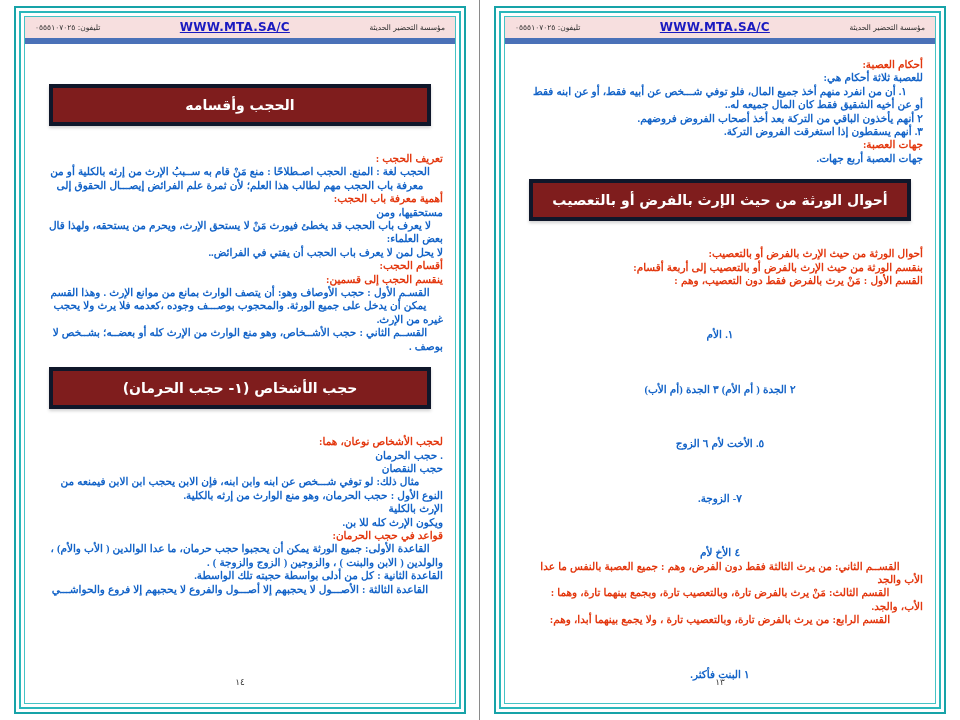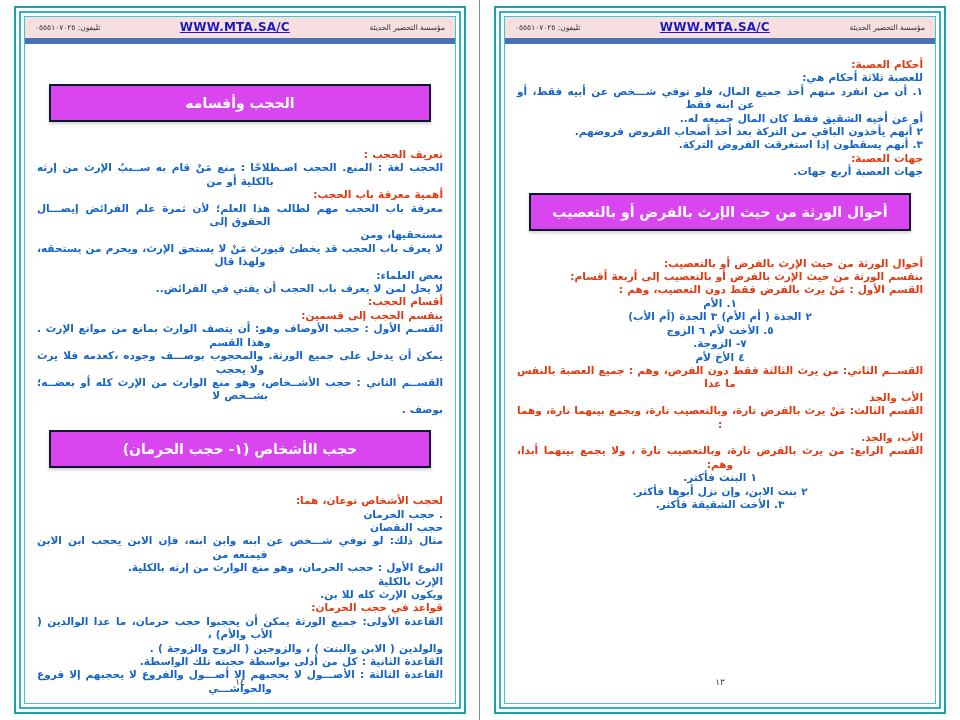--- a/index.html
+++ b/index.html
@@ -119,22 +119,22 @@
   }
 
   
   .content {
     padding: 6px 12px 0 12px;
     box-sizing: border-box;
   }
 
   .section-banner {
     margin: 14px 12px 10px 12px;
-    background: #d946ef;
-    border: 2px solid #0f172a;
+    background: #7f1d1d;
+    border: 4px solid #0f172a;
     box-shadow: 0 2px 3px rgba(0,0,0,0.18);
     text-align: center;
     padding: 9px 6px;
     color: #ffffff;
     font-size: 14px;
     font-weight: bold;
     letter-spacing: .3px;
   }
   .banner-top-gap { margin-top: 34px; }
 
@@ -144,23 +144,23 @@
     font-size: 10.5px;
     line-height: 13.4px;
     font-weight: bold;
     text-align: right;
     letter-spacing: 0px;
     word-spacing: 0.5px;
   }
   p.head  { color: #e3380f; }
   p.body  { color: #1464c8; }
   p.just  { text-align: justify; text-align-last: center; }
-  p.ctr   { text-align: center; }
-
-  .block { margin-bottom: 0; }
+  p.ctr   { text-align: center; margin-top: 41px; }
+
+  .block { margin-bottom: 0; font-family: Liberation Serif, serif; }
   .spacer-sm { height: 8px; }
   .spacer-md { height: 16px; }
 
   
   .page-number {
     position: absolute;
     bottom: 16px;
     left: 0;
     right: 0;
     text-align: center;
@@ -252,30 +252,31 @@
 
             <div class="content">
 
               <div class="section-banner banner-top-gap">الحجب وأقسامه</div>
 
               <div class="spacer-md"></div>
 
               <div class="block">
                 <p class="ln head">تعريف الحجب :</p>
                 <p class="ln body just">الحجب لغة : المنع. الحجب اصـطلاحًا : منع مَنْ قام به ســببُ الإرث من إرثه بالكلية أو من</p>
+                <p class="ln body just">معرفة باب الحجب مهم لطالب هذا العلم؛ لأن ثمرة علم الفرائض إيصـــال الحقوق إلى</p>
                 <p class="ln head">أهمية معرفة باب الحجب:</p>
-                <p class="ln body just">معرفة باب الحجب مهم لطالب هذا العلم؛ لأن ثمرة علم الفرائض إيصـــال الحقوق إلى</p>
                 <p class="ln body">مستحقيها، ومن</p>
                 <p class="ln body just">لا يعرف باب الحجب قد يخطئ فيورث مَنْ لا يستحق الإرث، ويحرم من يستحقه، ولهذا قال</p>
                 <p class="ln body">بعض العلماء:</p>
                 <p class="ln body">لا يحل لمن لا يعرف باب الحجب أن يفتي في الفرائض..</p>
                 <p class="ln head">أقسام الحجب:</p>
                 <p class="ln head">ينقسم الحجب إلى قسمين:</p>
                 <p class="ln body just">القسـم الأول : حجب الأوصاف وهو: أن يتصف الوارث بمانع من موانع الإرث . وهذا القسم</p>
                 <p class="ln body just">يمكن أن يدخل على جميع الورثة. والمحجوب بوصـــف وجوده ،كعدمه فلا يرث ولا يحجب</p>
+                <p class="ln body">غيره من الإرث.</p>
                 <p class="ln body just">القســم الثاني : حجب الأشــخاص، وهو منع الوارث من الإرث كله أو بعضــه؛ بشــخص لا</p>
                 <p class="ln body">بوصف .</p>
               </div>
 
               <div class="section-banner">حجب الأشخاص (١- حجب الحرمان)</div>
 
               <div class="spacer-md"></div>
 
               <div class="block">
                 <p class="ln head">لحجب الأشخاص نوعان، هما:</p>

